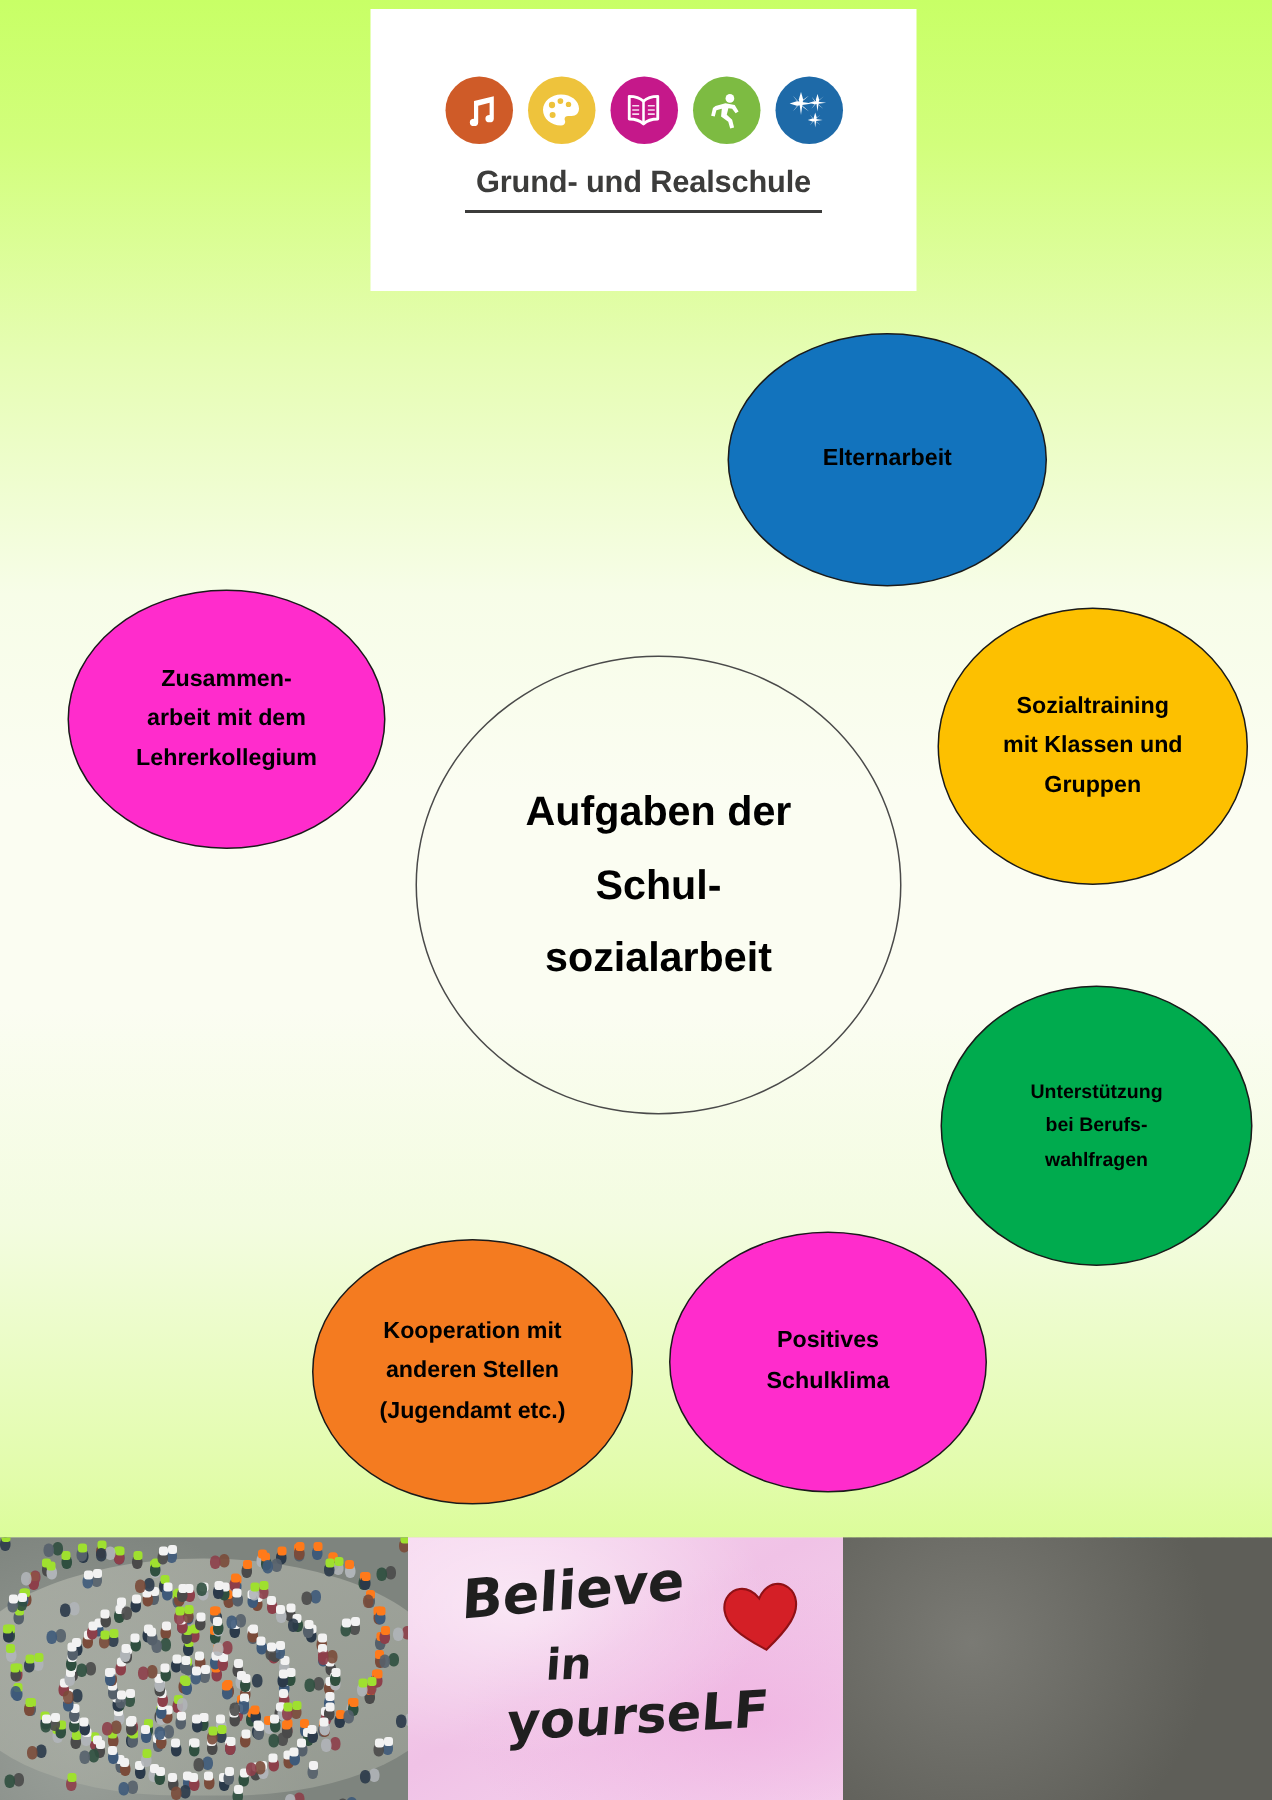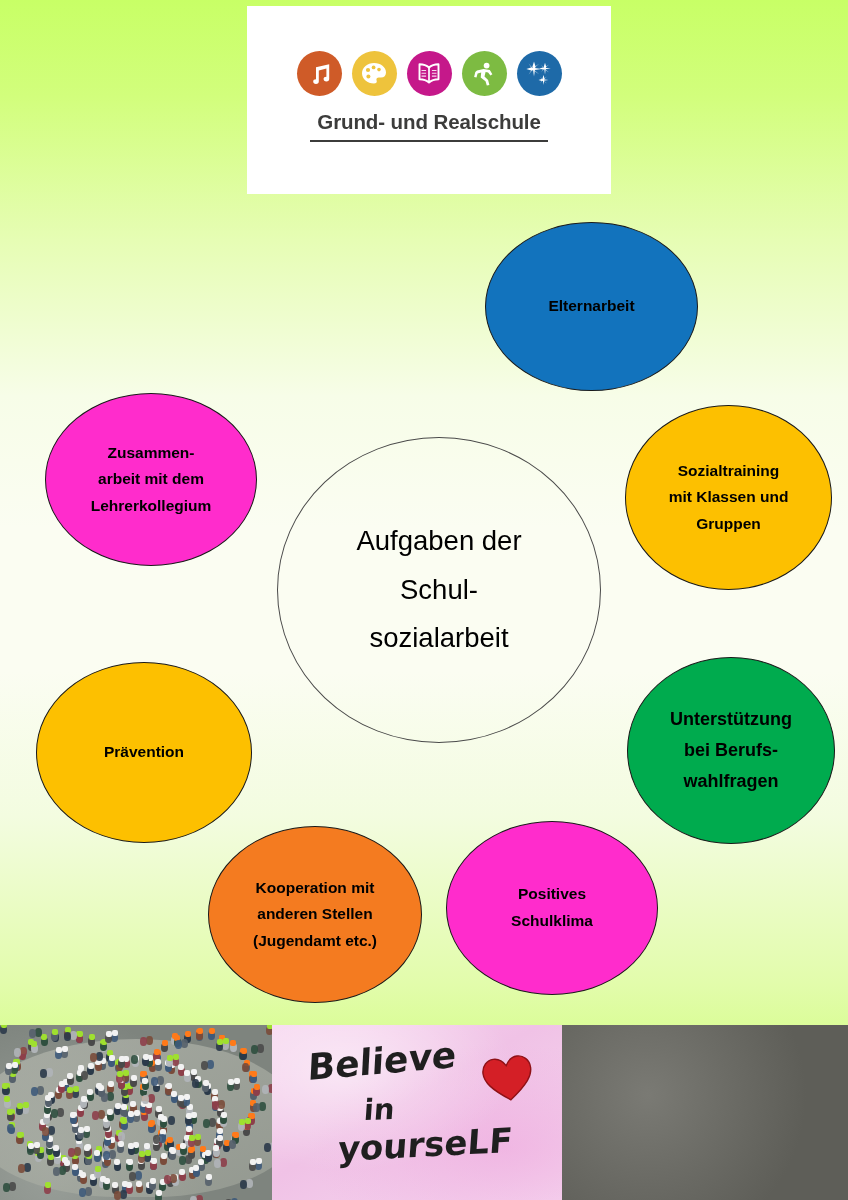--- a/index.html
+++ b/index.html
@@ -88,21 +88,21 @@
     position:absolute;
     left:277px; top:437px;
     width:324px; height:306px;
     border-radius:50%;
     border:1px solid #4a4a4a;
     background:transparent;
     display:flex; align-items:center; justify-content:center;
   }
   #center-circle .lbl {
     font-size:27.5px;
-    font-weight:normal;
+    font-weight:bold;
     color:#000;
     text-align:center;
     line-height:1.76;
     white-space:pre-line;
   }
 
   
   #photo-strip {
     position:absolute;
     left:0; bottom:0;
@@ -254,26 +254,23 @@
 arbeit mit dem
 Lehrerkollegium</span>
   </div>
 
   <div class="bubble" style="left:625px; top:405px; width:207px; height:185px; background:#fdc000;">
     <span class="lbl" style="font-size:15.5px">Sozialtraining
 mit Klassen und
 Gruppen</span>
   </div>
 
-  <div class="bubble" style="left:36px; top:662px; width:216px; height:181px; background:#fdc000;">
-    <span class="lbl" style="font-size:15.5px">Prävention</span>
-  </div>
 
   <div class="bubble" style="left:627px; top:657px; width:208px; height:187px; background:#00ab4e;">
-    <span class="lbl" style="font-size:18px">Unterstützung
+    <span class="lbl" style="font-size:13px">Unterstützung
 bei Berufs-
 wahlfragen</span>
   </div>
 
   <div class="bubble" style="left:446px; top:821px; width:212px; height:174px; background:#ff2ccc;">
     <span class="lbl" style="font-size:15.5px">Positives
 Schulklima</span>
   </div>
 
   <div class="bubble" style="left:208px; top:826px; width:214px; height:177px; background:#f47b20;">

